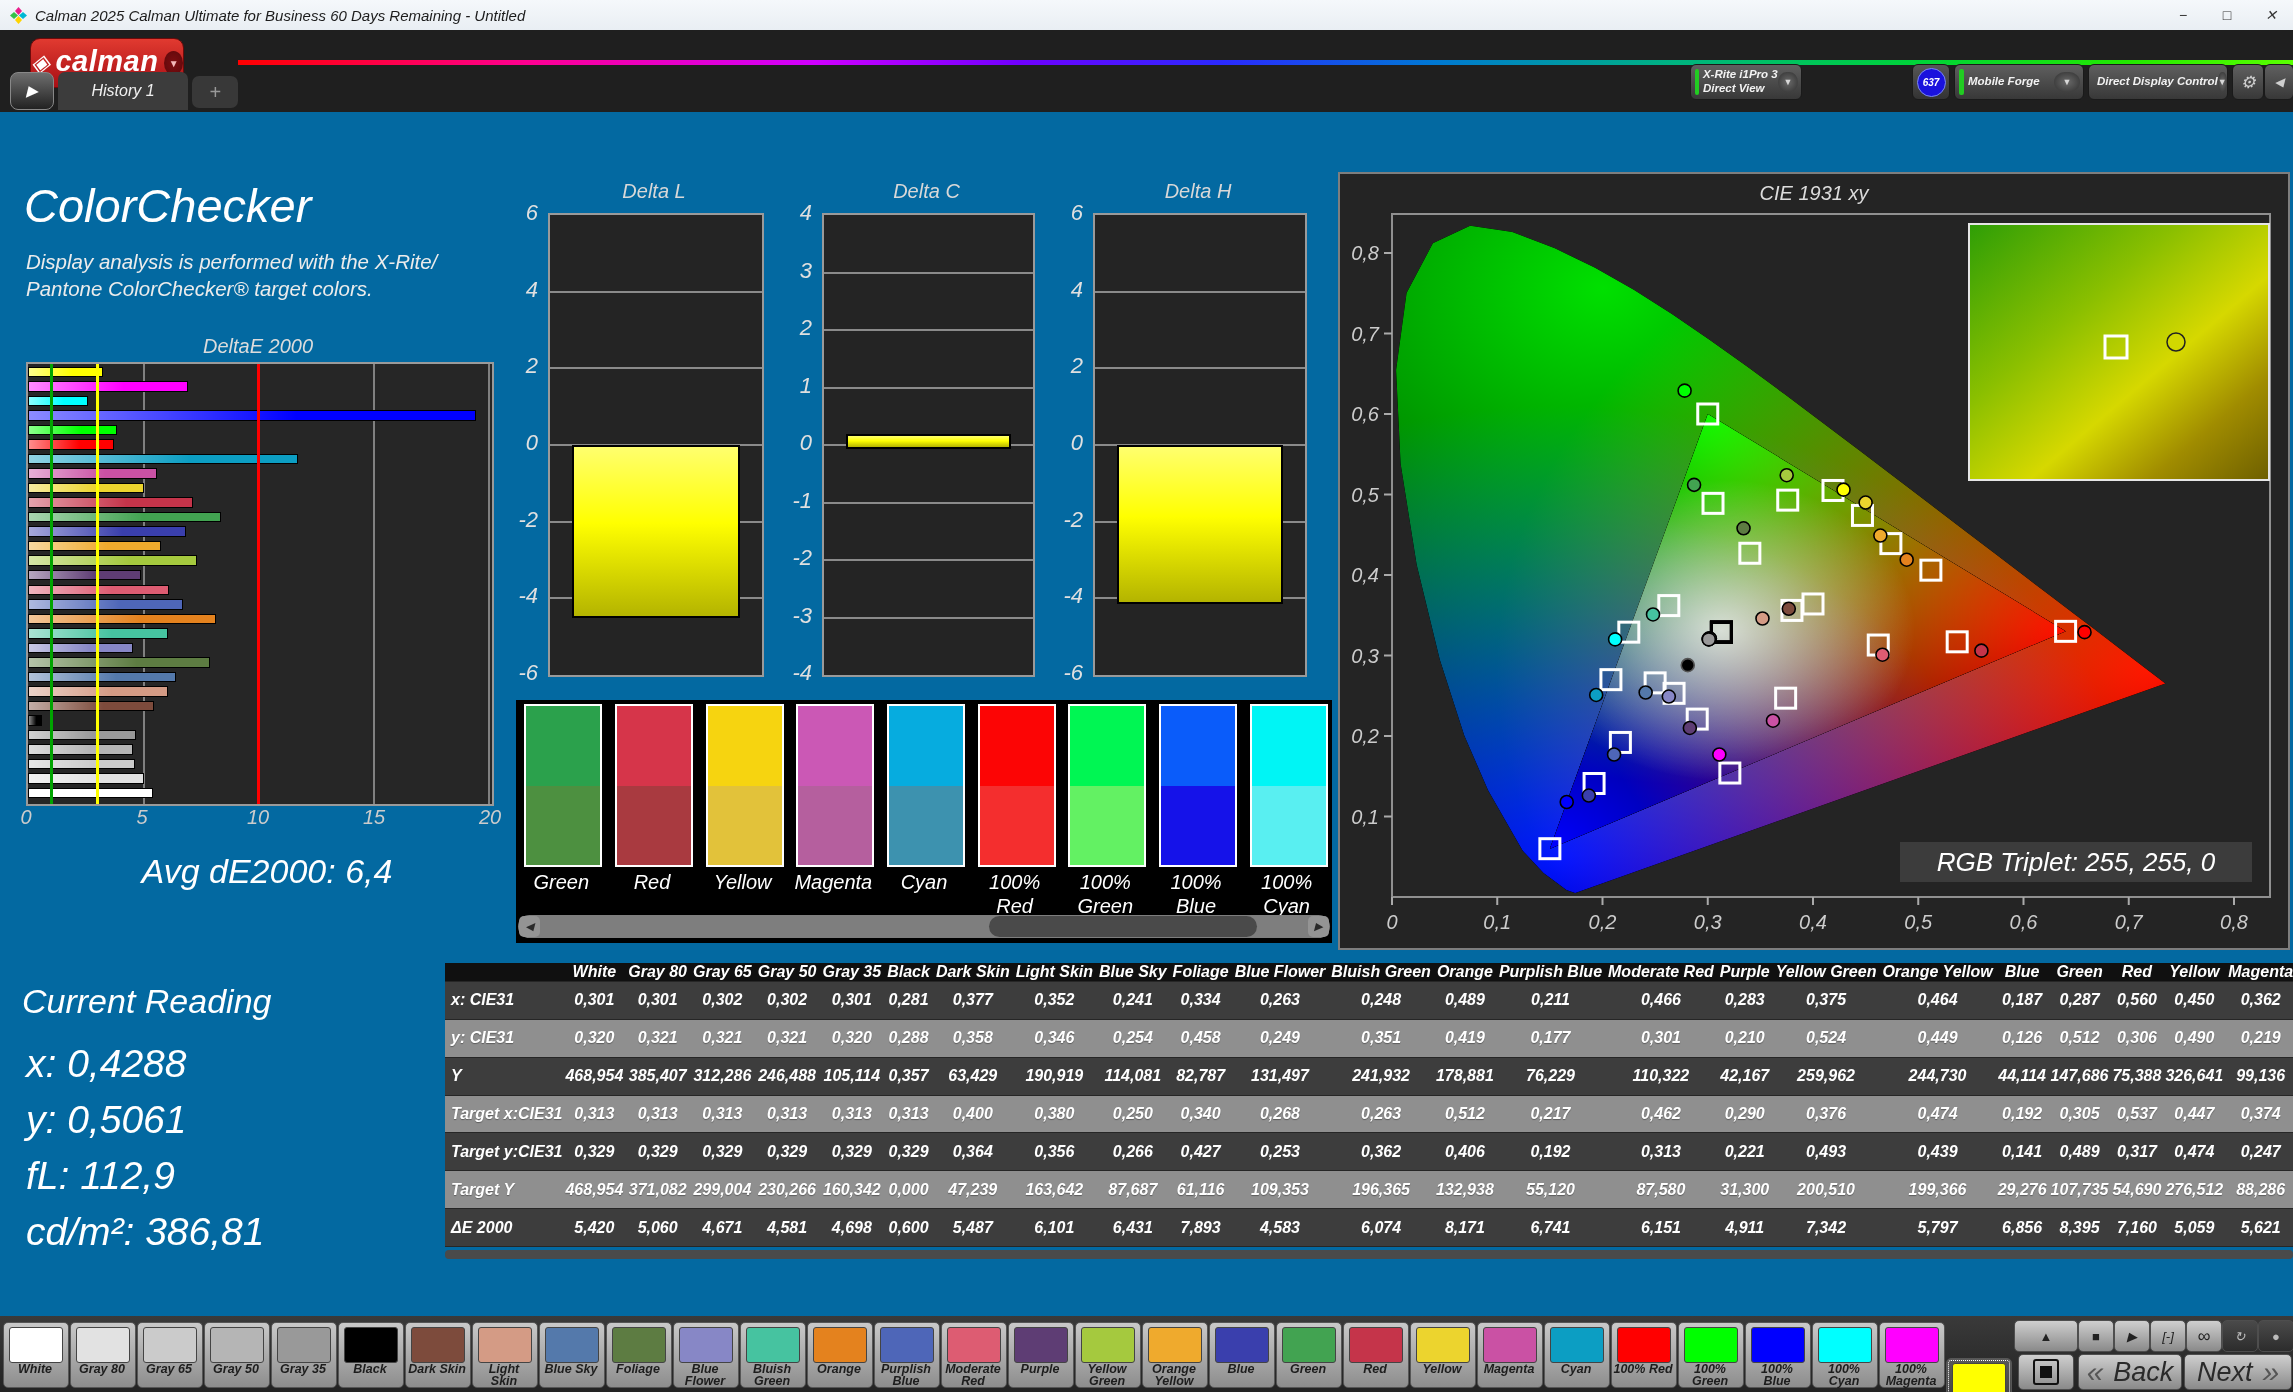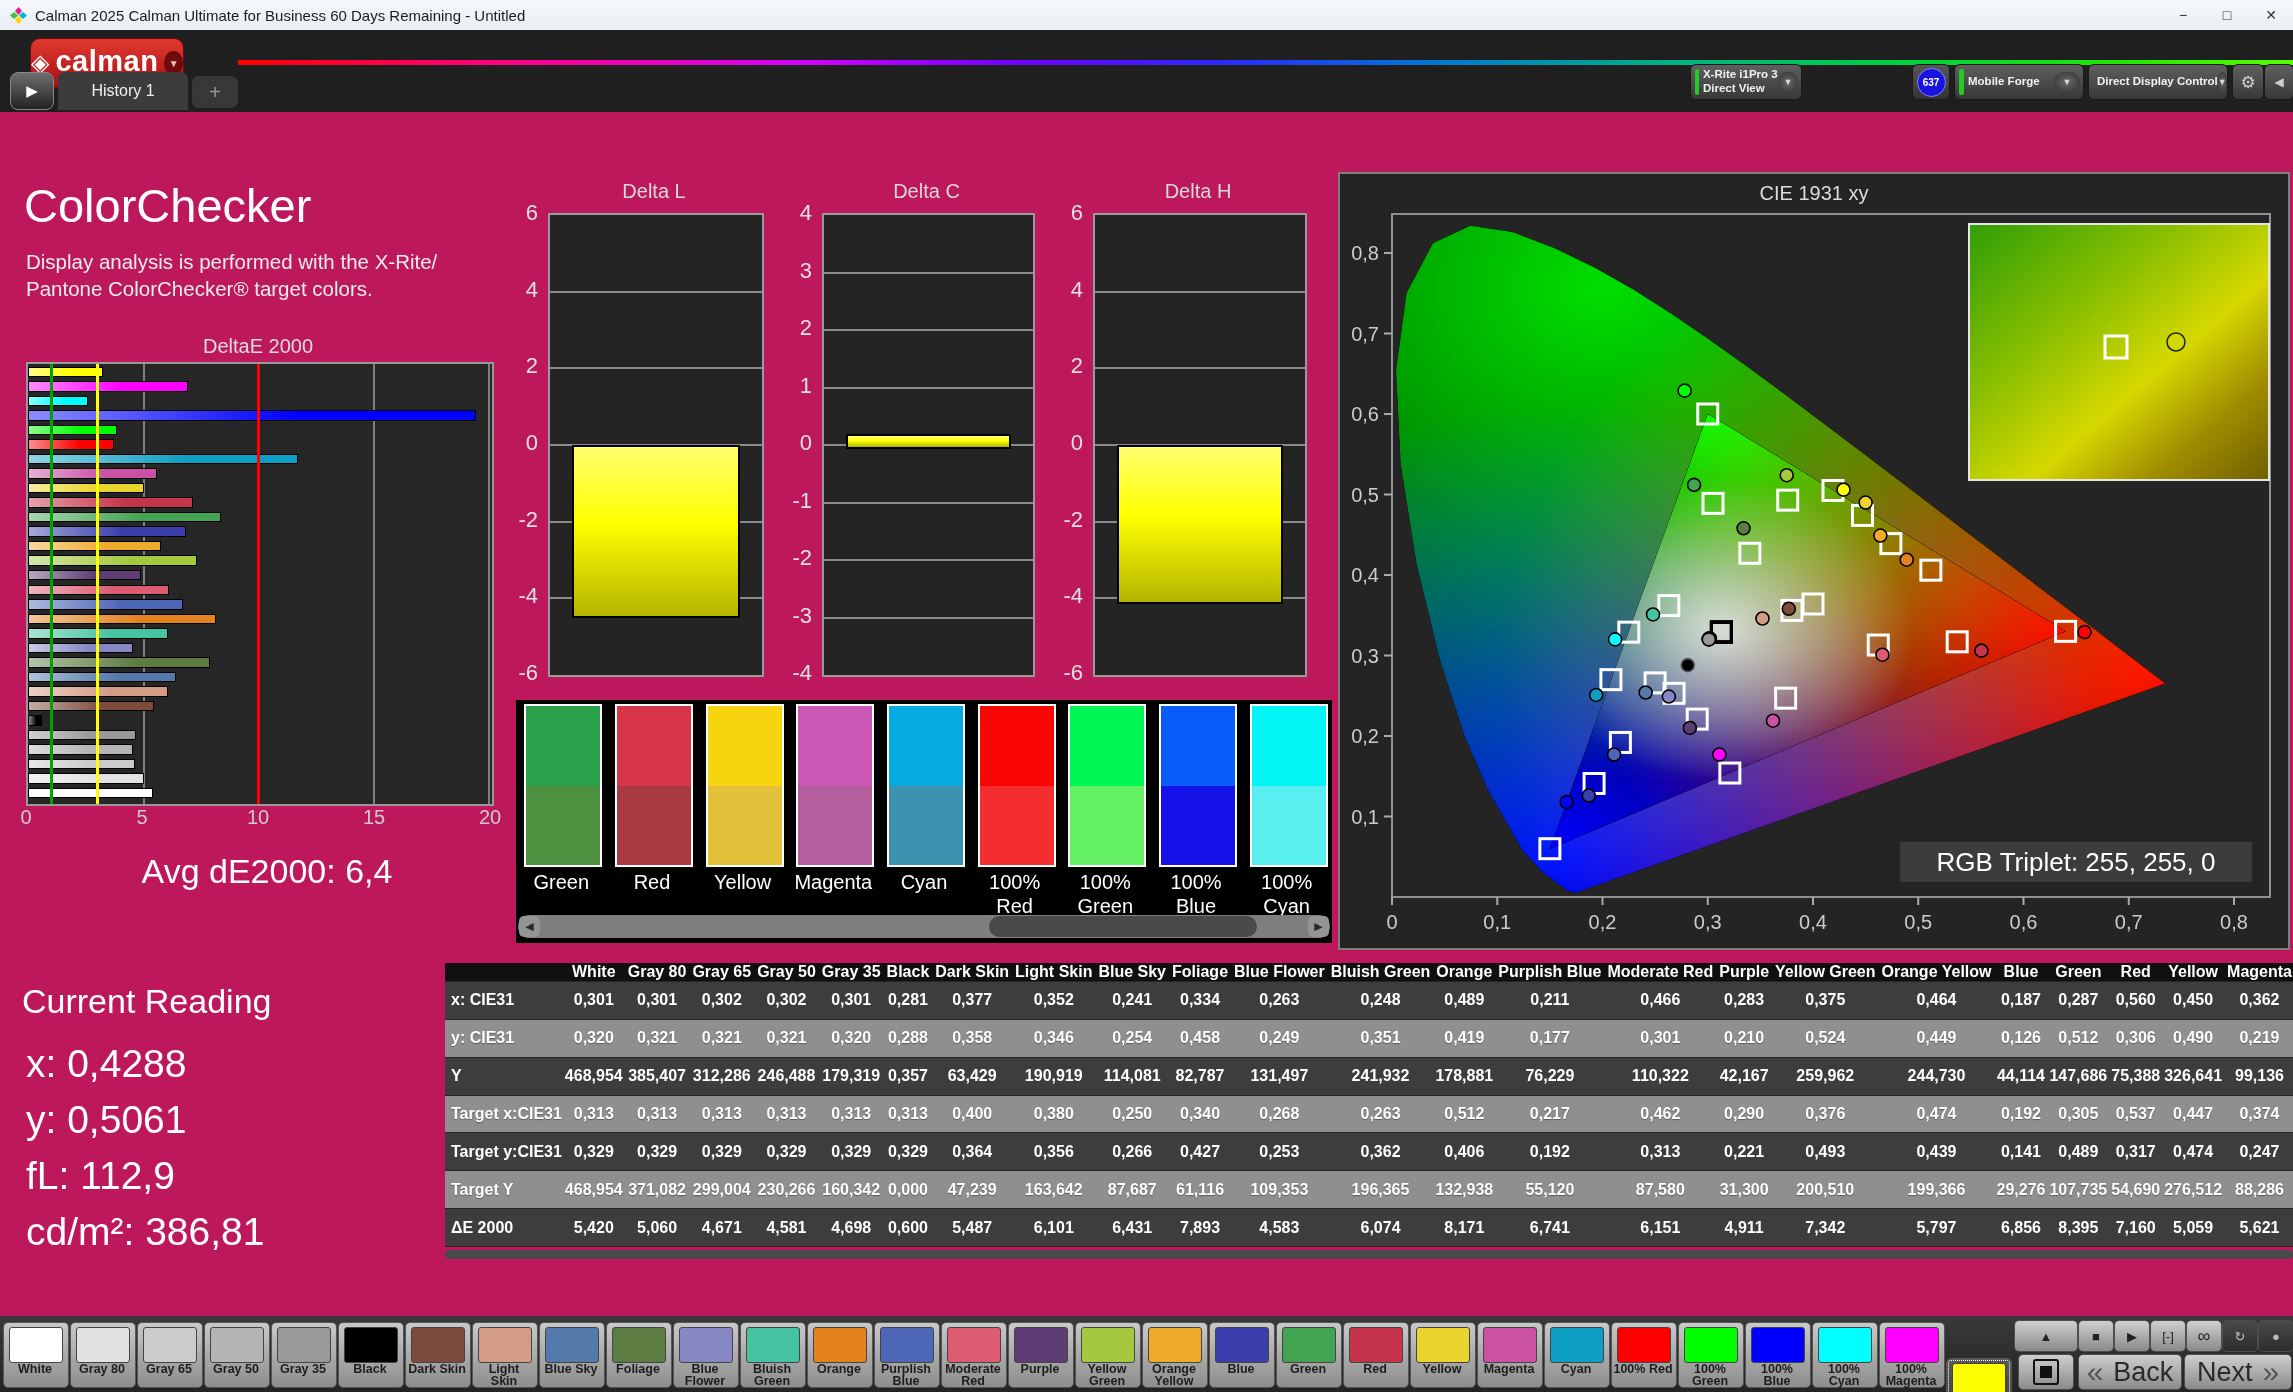--- a/index.html
+++ b/index.html
@@ -1,17 +1,17 @@
 <!DOCTYPE html>
 <html><head>
 <meta charset="utf-8">
 <style>
   html,body{margin:0;padding:0;background:#000;}
-  #root{position:relative;width:2293px;height:1392px;background:#be185d;overflow:hidden;
-        font-family:"Liberation Sans",sans-serif;-webkit-font-smoothing:antialiased;}
+  #root{position:relative;width:2293px;height:1392px;background:#0369a1;overflow:hidden;
+        font-family:"Liberation Sans",sans-serif;font-style:italic;-webkit-font-smoothing:antialiased;}
   .abs{position:absolute;}
   
   #titlebar{left:0;top:0;width:2293px;height:30px;background:linear-gradient(#f5f8fb,#e9eef3);
             display:flex;align-items:center;color:#1c1c1c;font-size:15px;}
   #titlebar .ticon{margin:0 8px 0 10px;display:flex;}
   #winbtns{margin-left:auto;display:flex;height:30px;}
   .winbtn{width:44px;height:30px;display:flex;align-items:center;justify-content:center;
           color:#333;font-size:14px;cursor:default;}
   
   #headerzone{left:0;top:30px;width:2293px;height:82px;background:#1f1f1f;}
@@ -567,21 +567,21 @@
             <td>0,306</td>
             <td>0,490</td>
             <td>0,219</td>
           </tr>
           <tr class="dark">
             <th class="rowlab">Y</th>
             <td>468,954</td>
             <td>385,407</td>
             <td>312,286</td>
             <td>246,488</td>
-            <td>179,319</td>
+            <td>105,114</td>
             <td>0,357</td>
             <td>63,429</td>
             <td>190,919</td>
             <td>114,081</td>
             <td>82,787</td>
             <td>131,497</td>
             <td>241,932</td>
             <td>178,881</td>
             <td>76,229</td>
             <td>110,322</td>

